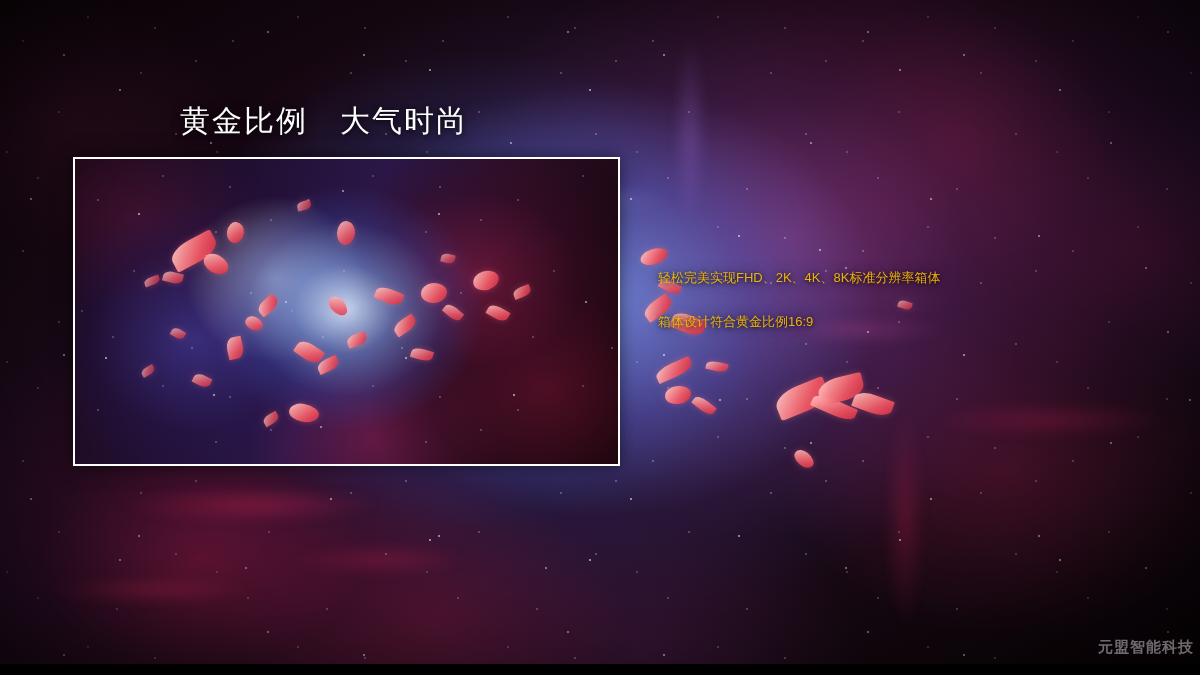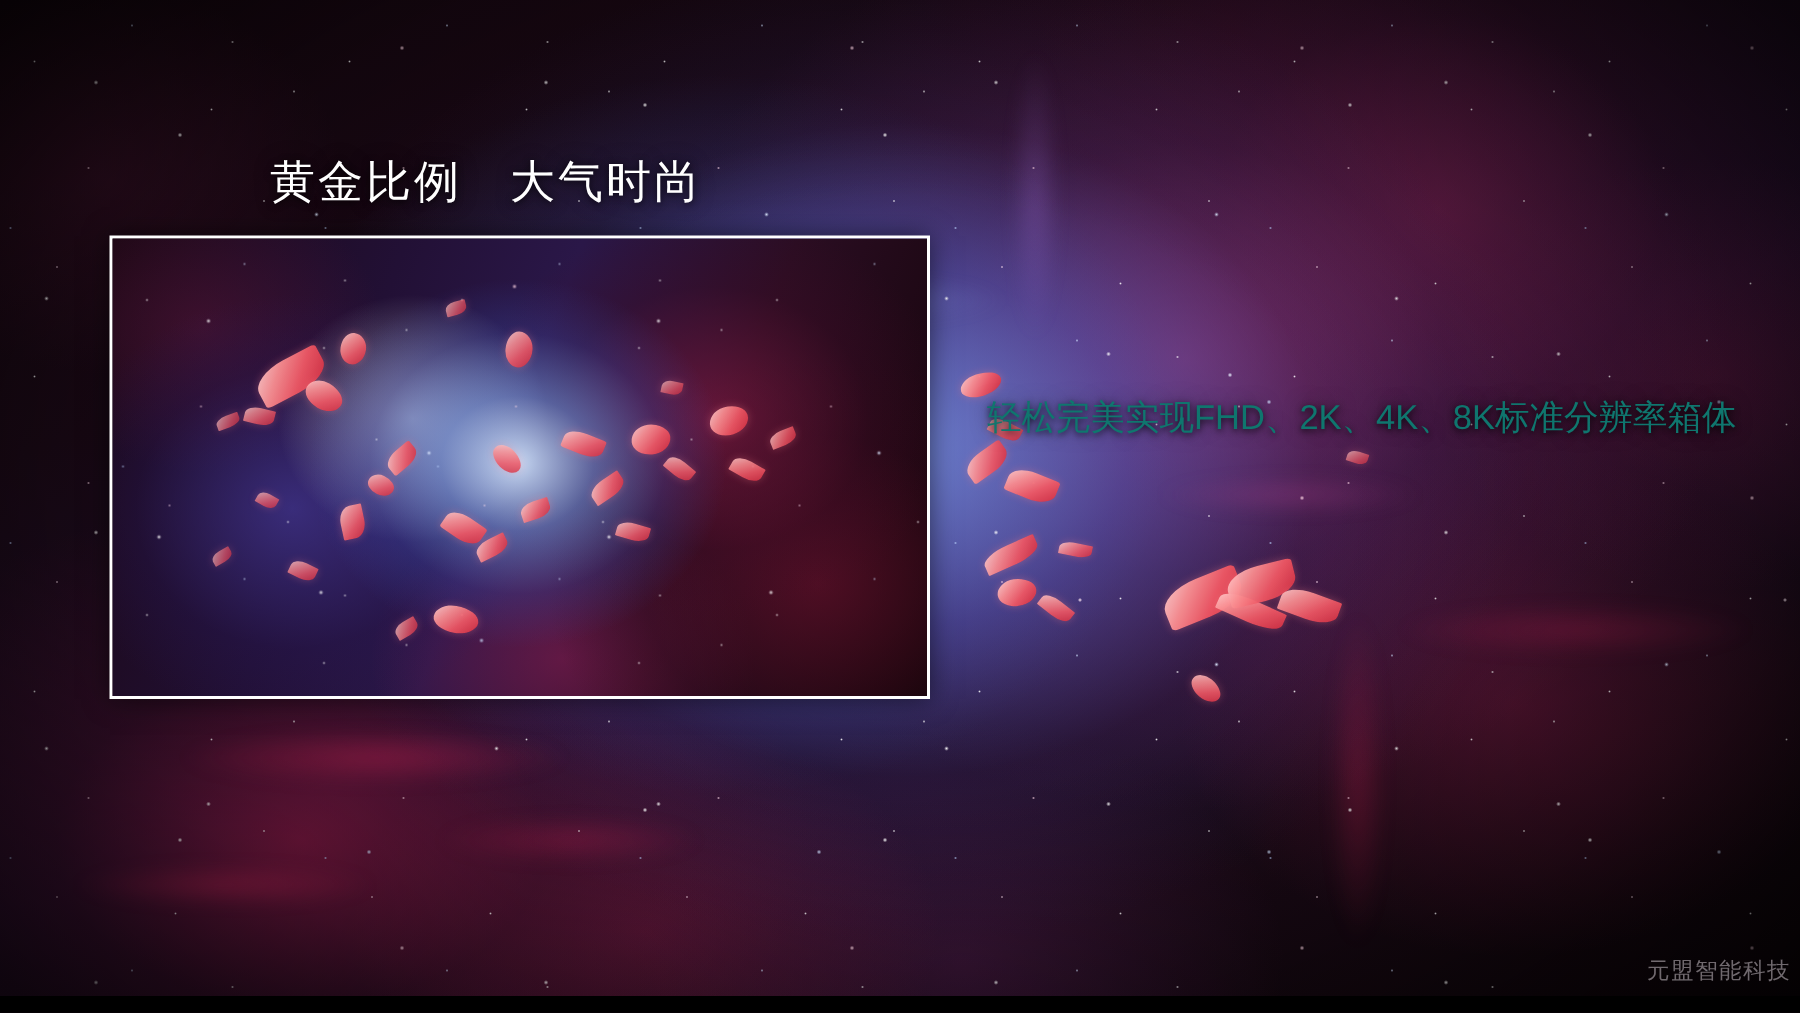--- a/index.html
+++ b/index.html
@@ -140,36 +140,37 @@
   #screen-image .stars-sm { opacity: .75; }
 
   
   #body-text {
     position: absolute;
     left: 658px;
     top: 256px;
     width: 520px;
   }
   #body-text .line {
-    font-size: 23px;
+    font-size: 13px;
     line-height: 44px;
-    color: #0f766e;
+    color: #eab308;
     white-space: pre;
     text-shadow: 0 1px 4px rgba(0,0,0,0.75), 0 0 12px rgba(0,0,0,0.50);
   }
 
   
   #watermark {
     position: absolute;
     right: 6px;
     bottom: 7px;
     font-size: 15px;
     color: rgba(178,170,176,0.62);
     letter-spacing: 1px;
     white-space: pre;
+    font-weight: bold;
   }
 </style>
 </head>
 <body>
 
 <div id="slide">
 
   <div class="bg-layer bg-base"></div>
   <div class="bg-layer bg-filaments"></div>
   <div class="bg-layer stars-sm"></div>
@@ -228,17 +229,18 @@
           <div class="petal round" style="left: 262px; top: 62px; width: 18px; height: 24px; opacity: 0.88; transform: rotate(5deg);"></div>
           <div class="petal thin" style="left: 222px; top: 42px; width: 14px; height: 9px; opacity: 0.72; transform: rotate(-14deg);"></div>
           <div class="petal thin" style="left: 118px; top: 216px; width: 18px; height: 11px; opacity: 0.8; transform: rotate(26deg);"></div>
           <div class="petal thin" style="left: 66px; top: 208px; width: 14px; height: 8px; opacity: 0.68; transform: rotate(-30deg);"></div>
         </div>
     </div>
   </div>
 
   <div id="body-text">
     <div class="line">轻松完美实现FHD、2K、4K、8K标准分辨率箱体</div>
+    <div class="line">箱体设计符合黄金比例16:9</div>
   </div>
 
   <div id="watermark">元盟智能科技</div>
 
 </div>
 
 </body></html>

